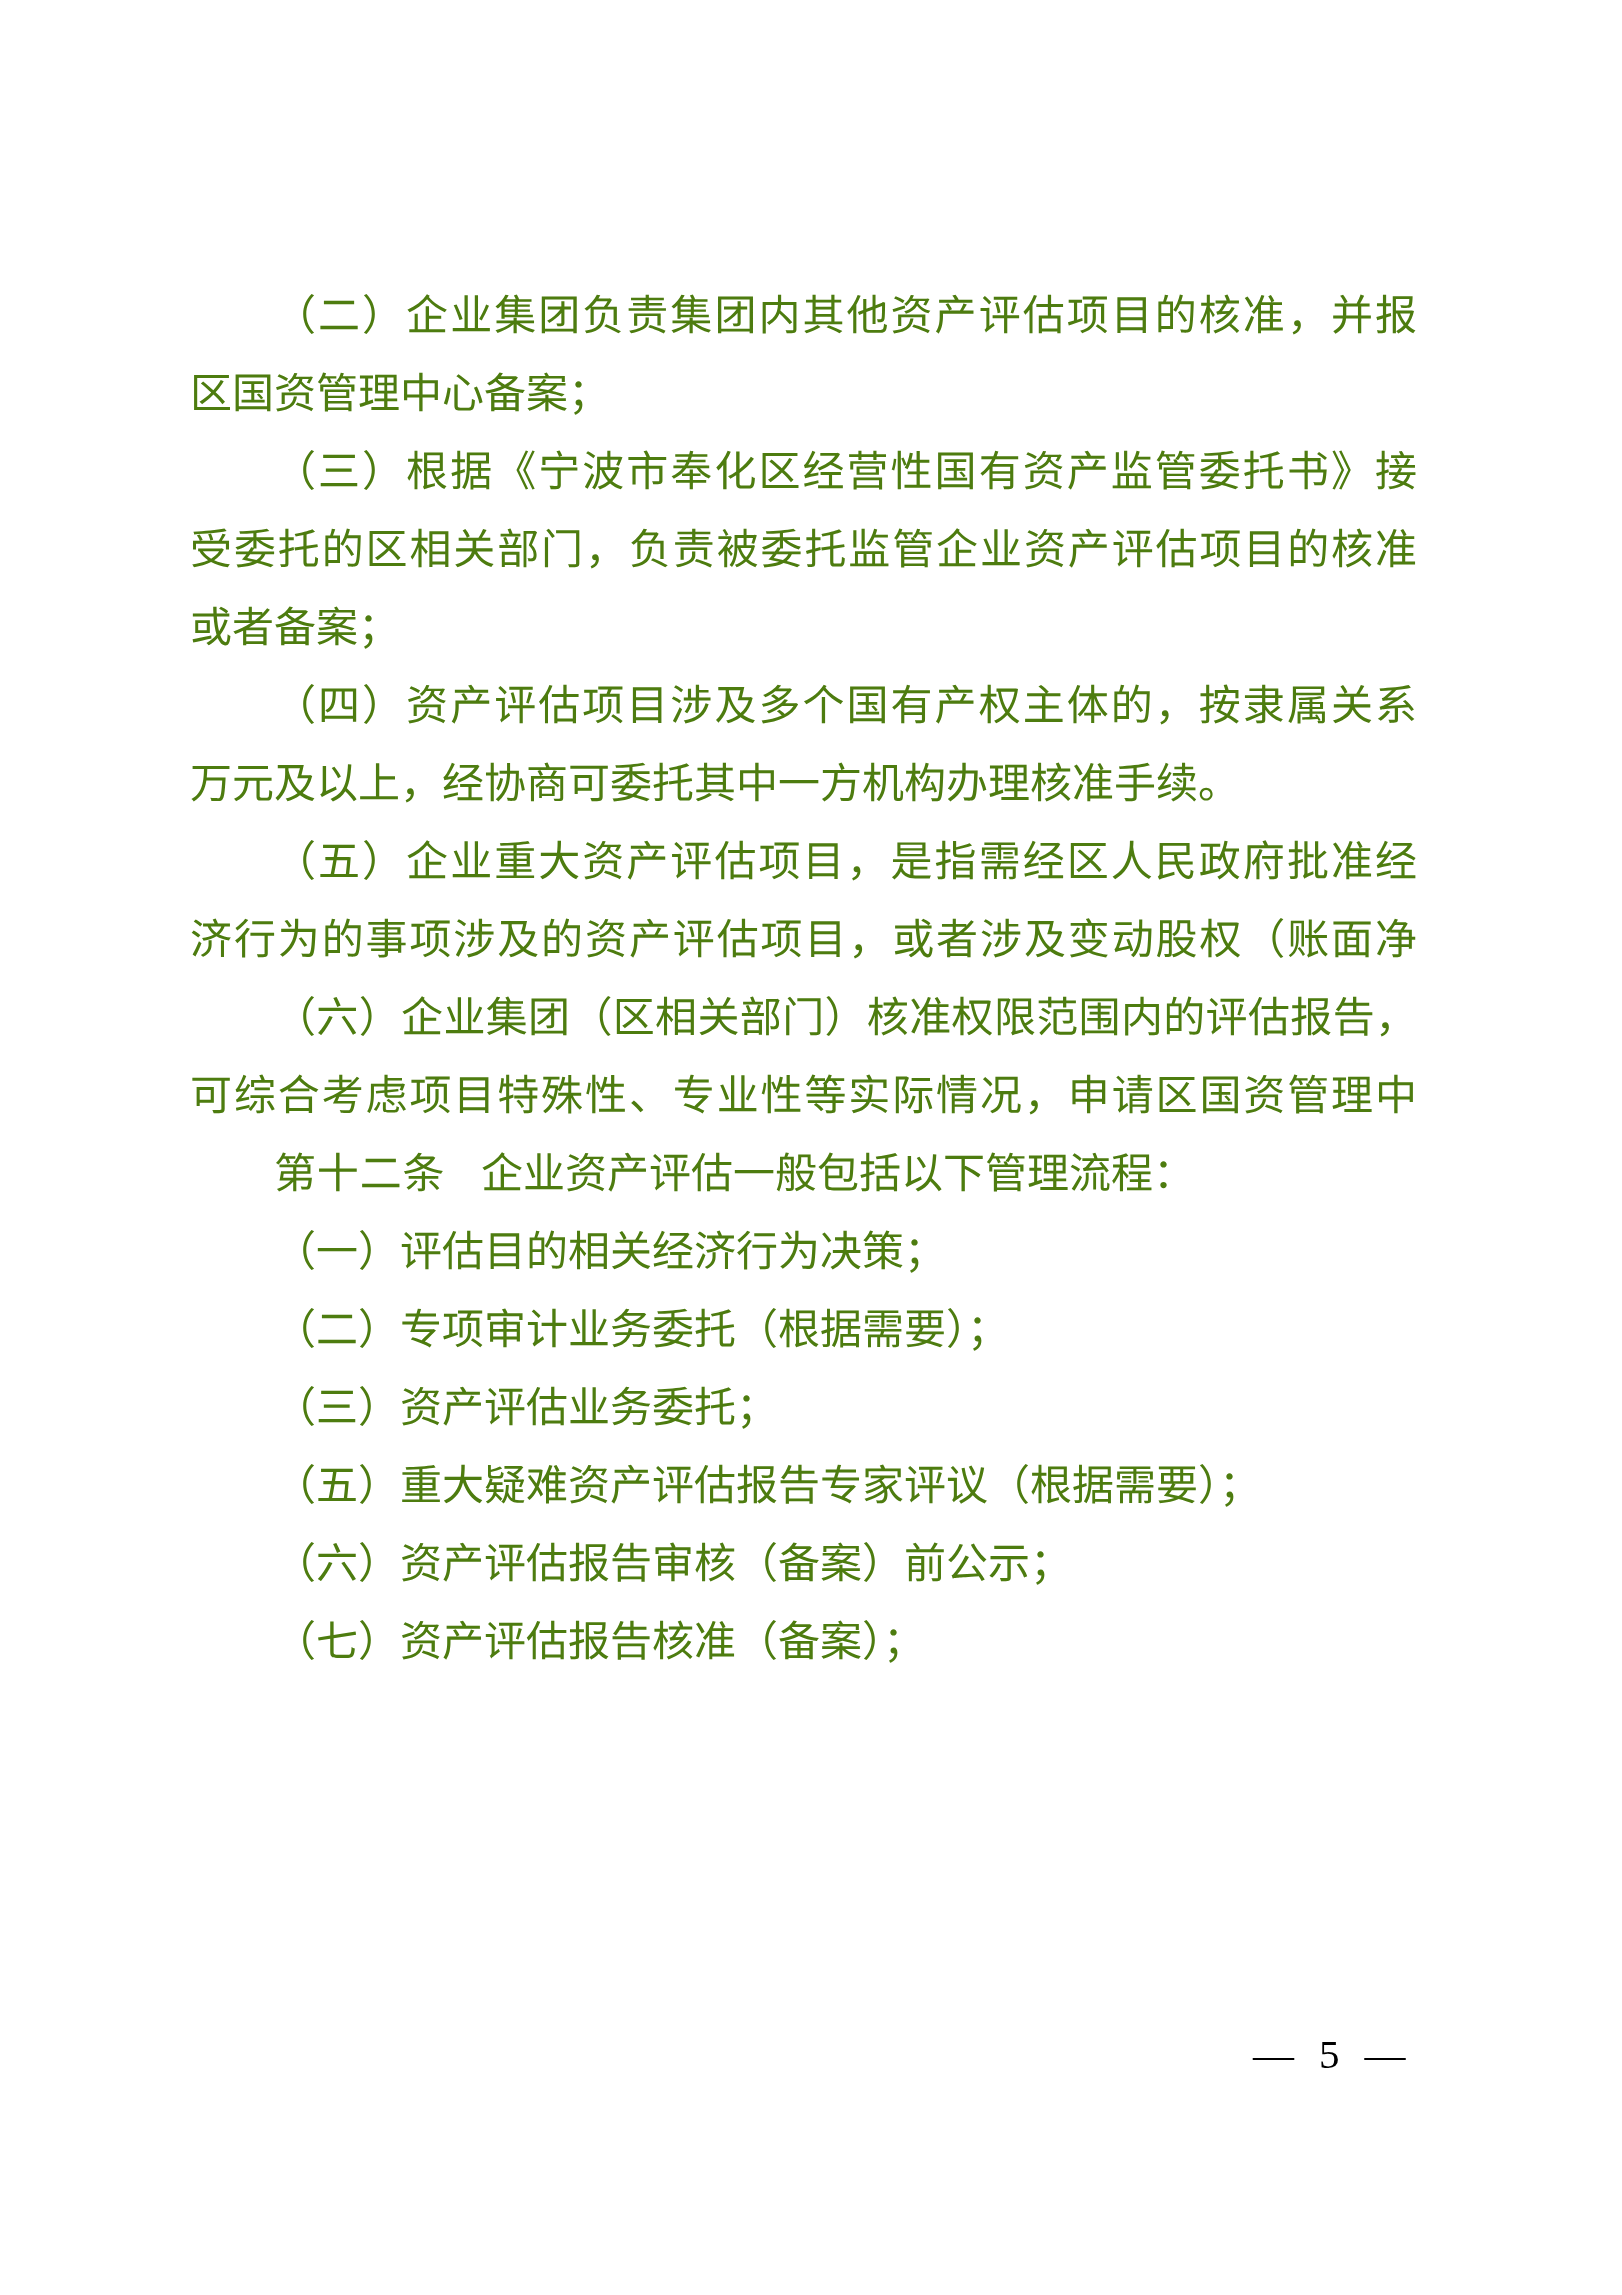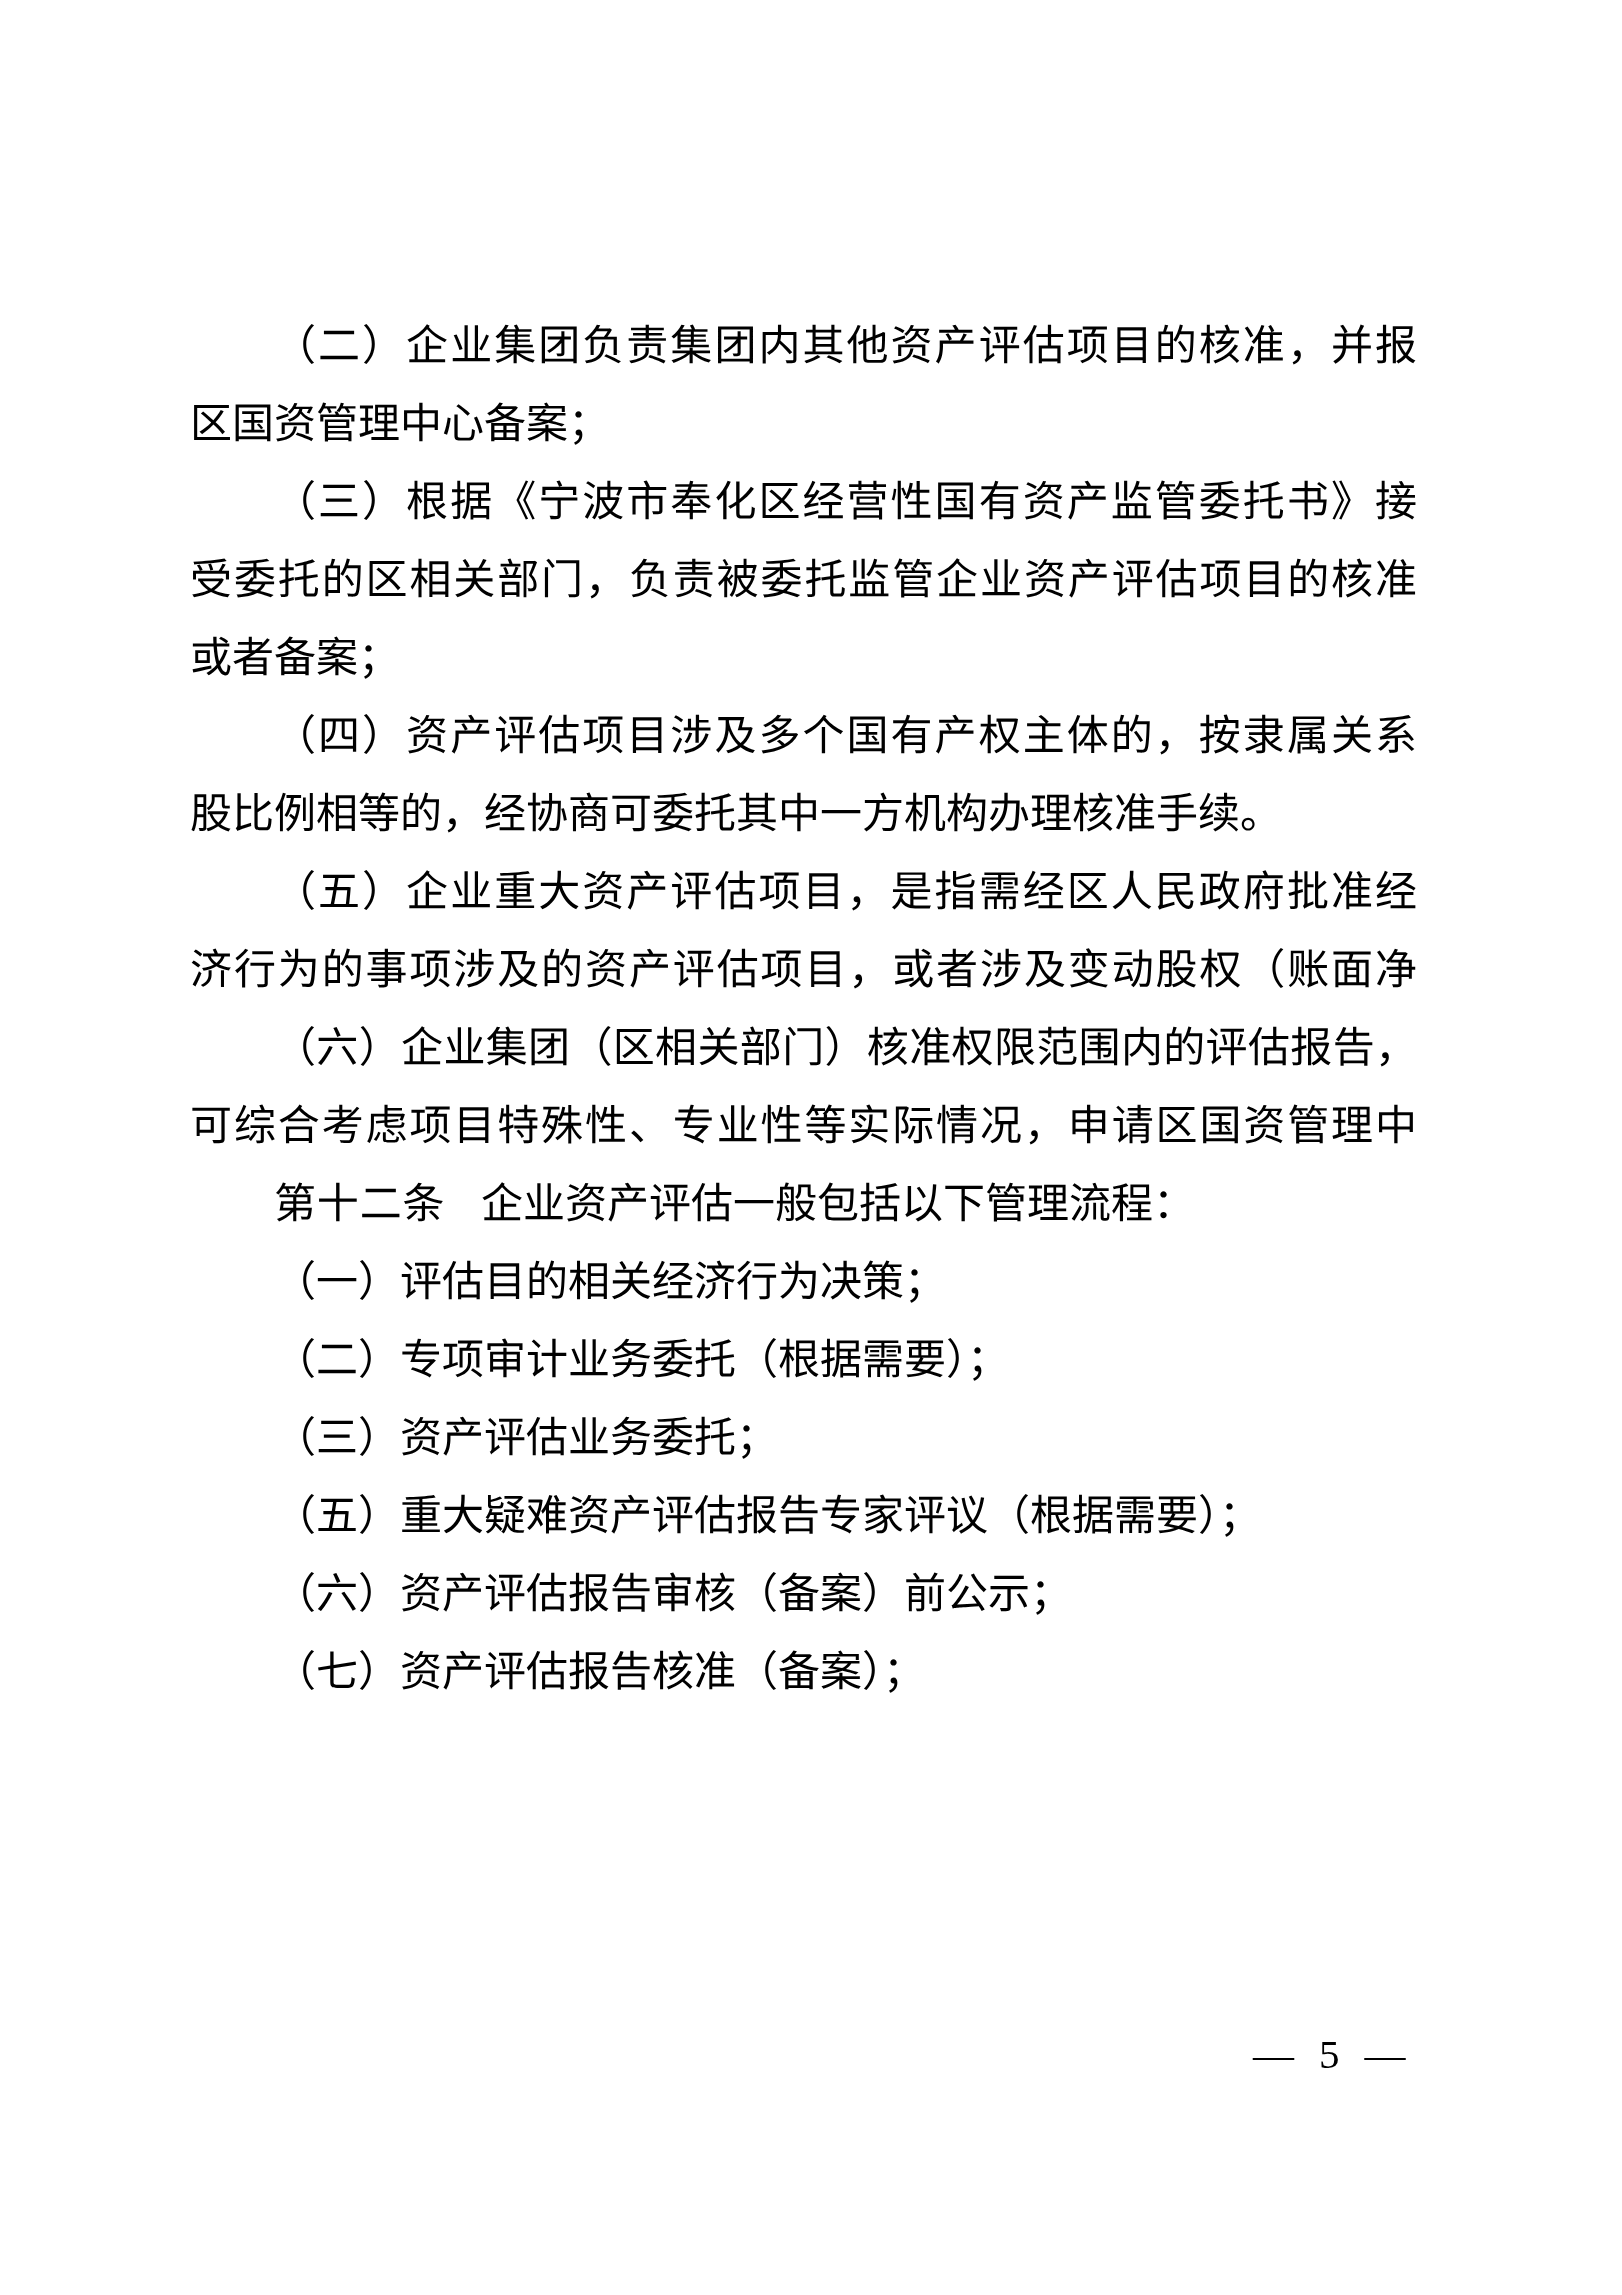--- a/index.html
+++ b/index.html
@@ -11,26 +11,26 @@
     position: relative;
     width: 1622px;
     height: 2295px;
     background: #ffffff;
     color: #000000;
     overflow: hidden;
     font-family: "Liberation Serif", "DejaVu Serif", serif;
   }
   .doc-body {
     position: absolute;
-    top: 307px;
+    top: 277px;
     left: 190px;
     width: 1227px;
     font-size: 42px;
     line-height: 78px;
-    color: #000000;
+    color: #4d7c0f;
   }
   .para {
     margin: 0;
     padding: 0;
   }
   .line {
     text-align: justify;
     text-align-last: justify;
     text-justify: inter-character;
     height: 78px;
@@ -69,21 +69,21 @@
         <div class="line first">（二）企业集团负责集团内其他资产评估项目的核准，并报</div>
         <div class="line last">区国资管理中心备案；</div>
       </div>
       <div class="para">
         <div class="line first">（三）根据《宁波市奉化区经营性国有资产监管委托书》接</div>
         <div class="line">受委托的区相关部门，负责被委托监管企业资产评估项目的核准</div>
         <div class="line last">或者备案；</div>
       </div>
       <div class="para">
         <div class="line first">（四）资产评估项目涉及多个国有产权主体的，按隶属关系</div>
-        <div class="line last">股比例相等的，经协商可委托其中一方机构办理核准手续。</div>
+        <div class="line last">万元及以上，经协商可委托其中一方机构办理核准手续。</div>
       </div>
       <div class="para">
         <div class="line first">（五）企业重大资产评估项目，是指需经区人民政府批准经</div>
         <div class="line">济行为的事项涉及的资产评估项目，或者涉及变动股权（账面净</div>
       </div>
       <div class="para">
         <div class="line first">（六）企业集团（区相关部门）核准权限范围内的评估报告，</div>
         <div class="line">可综合考虑项目特殊性、专业性等实际情况，申请区国资管理中</div>
       </div>
       <div class="para">

